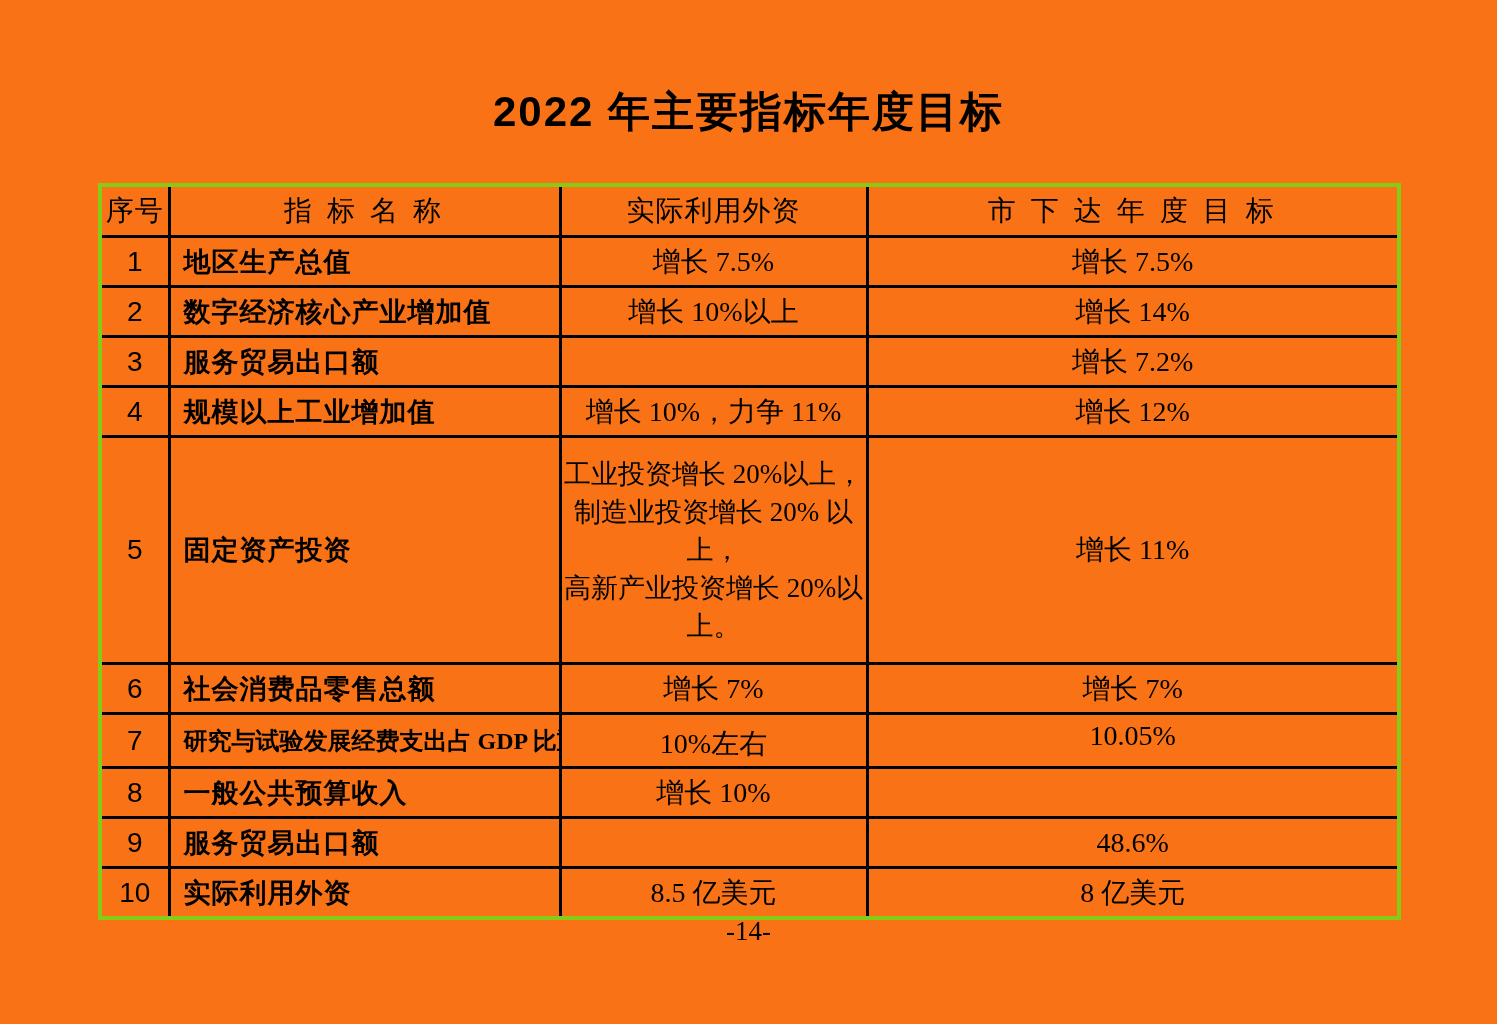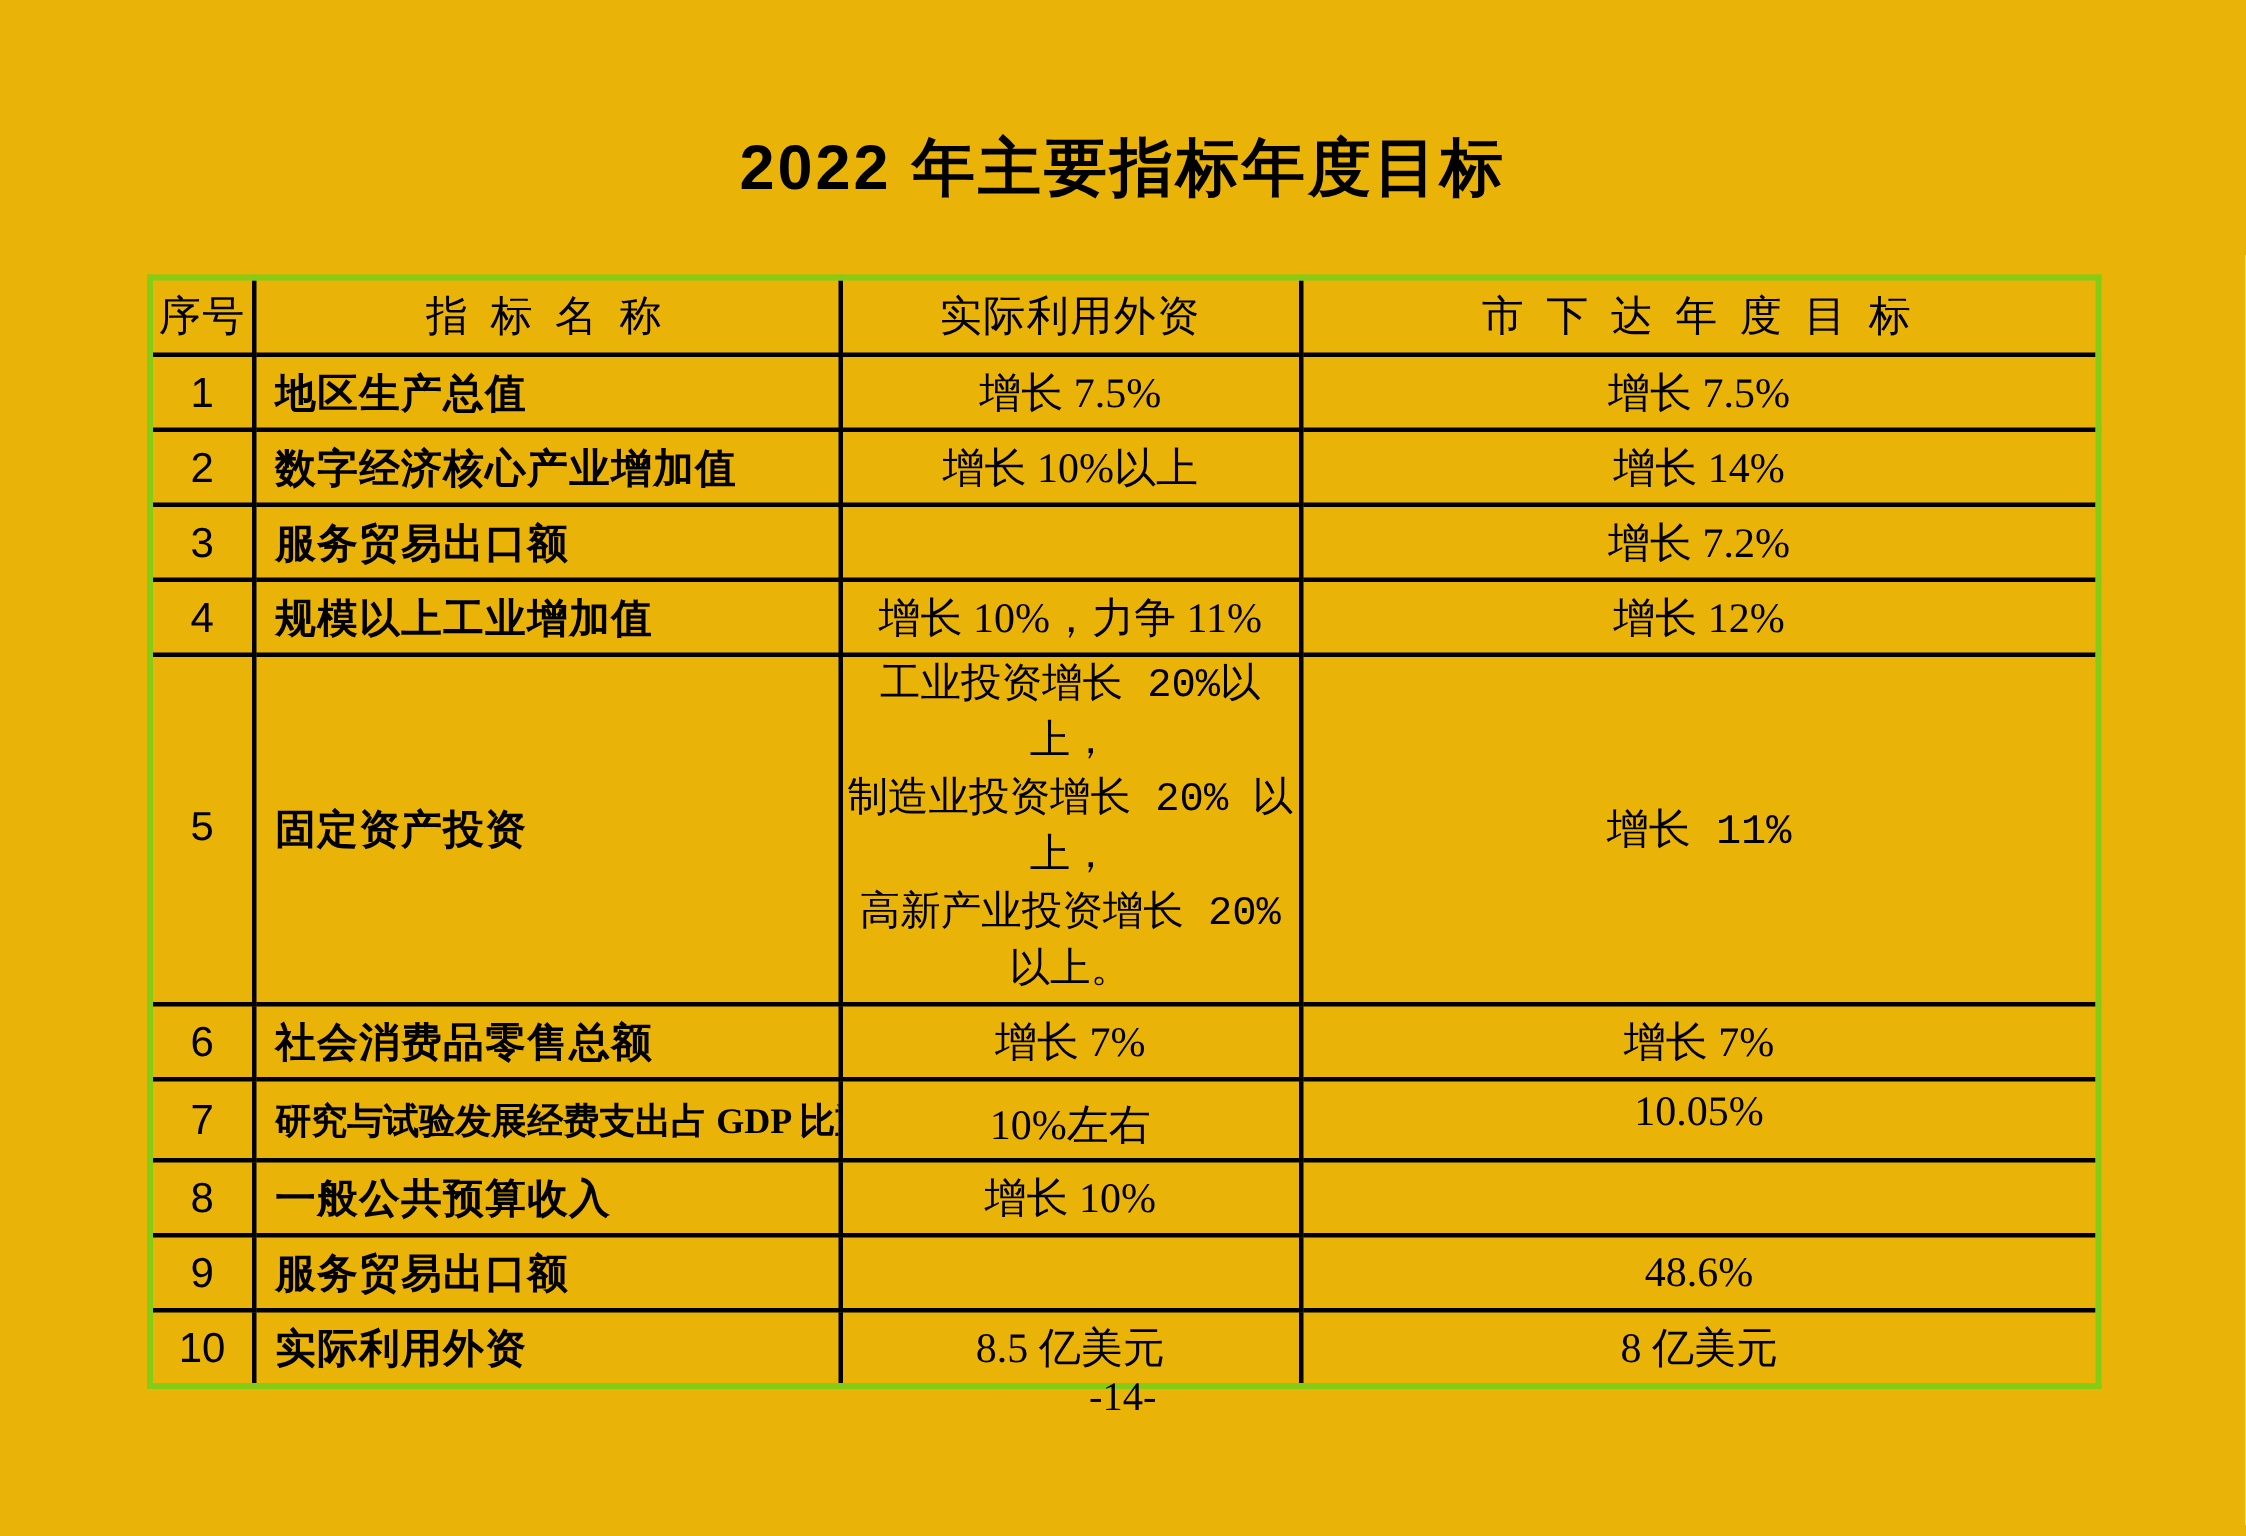--- a/index.html
+++ b/index.html
@@ -4,21 +4,21 @@
 <style>
   html, body {
     margin: 0;
     padding: 0;
     background: #ffffff;
   }
   .page {
     position: relative;
     width: 1497px;
     height: 1024px;
-    background: #eab308;
+    background: #f97316;
     color: #000000;
     font-family: "Liberation Serif", serif;
     overflow: hidden;
   }
   .doc-title {
     position: absolute;
     top: 84px;
     left: 0;
     width: 100%;
     margin: 0;
@@ -77,21 +77,20 @@
     white-space: nowrap;
   }
   td.col-district,
   td.col-city {
     text-align: center;
     white-space: pre-line;
   }
   
   tbody tr:nth-child(5) td {
     height: 222px;
-    font-family: Liberation Mono, monospace;
   }
   tbody tr:nth-child(5) td.col-district {
     font-size: 27px;
     line-height: 38px;
   }
   
   tbody tr:nth-child(7) td.col-district {
     vertical-align: bottom;
     padding-bottom: 3px;
   }

